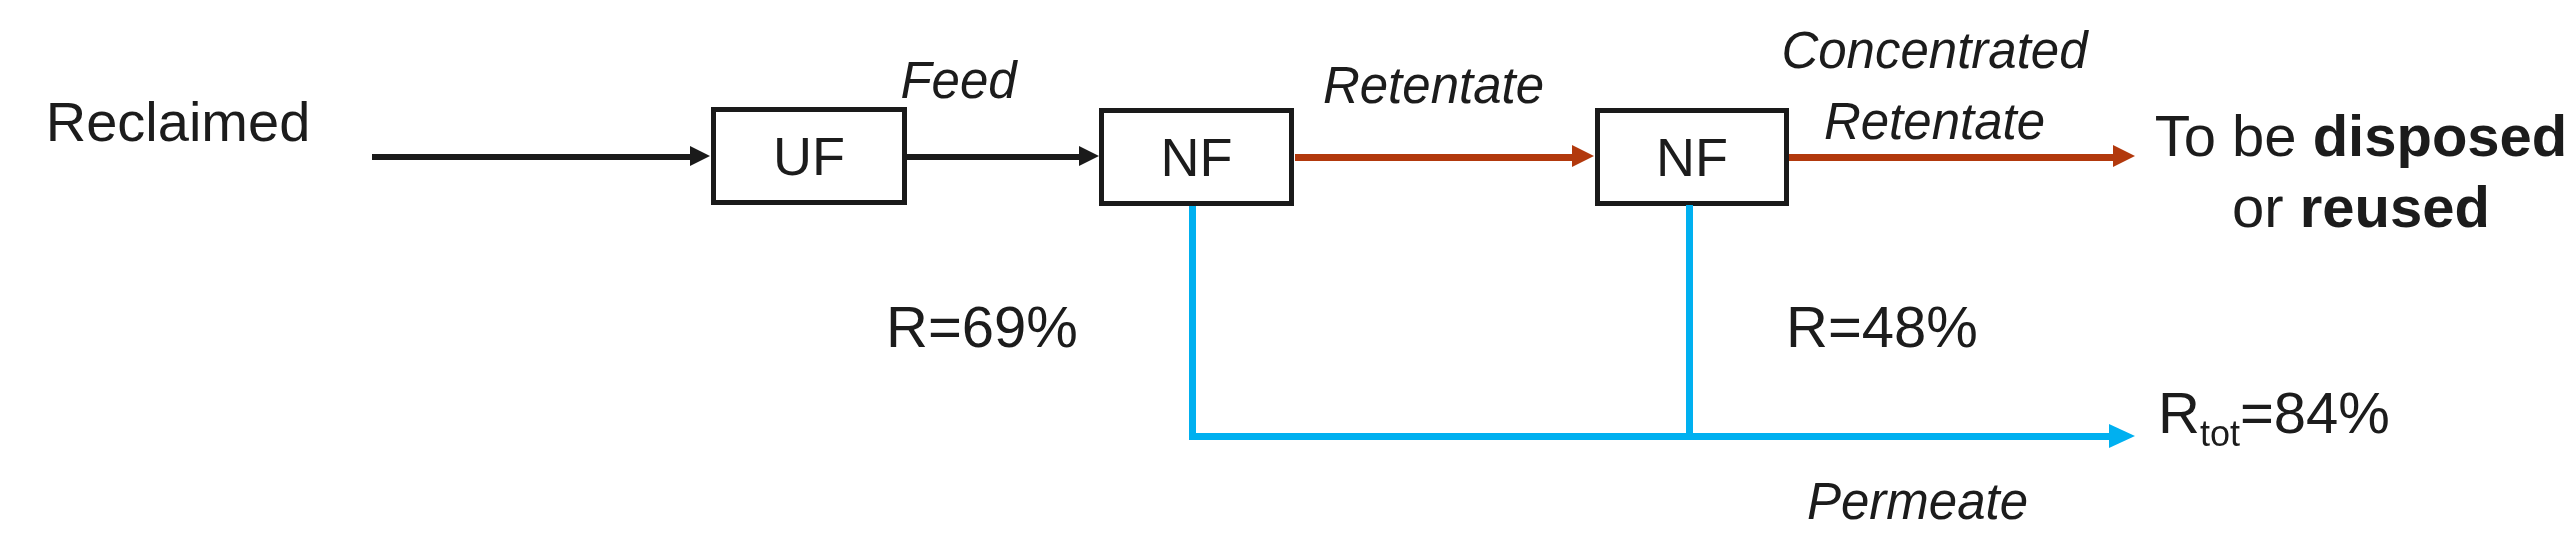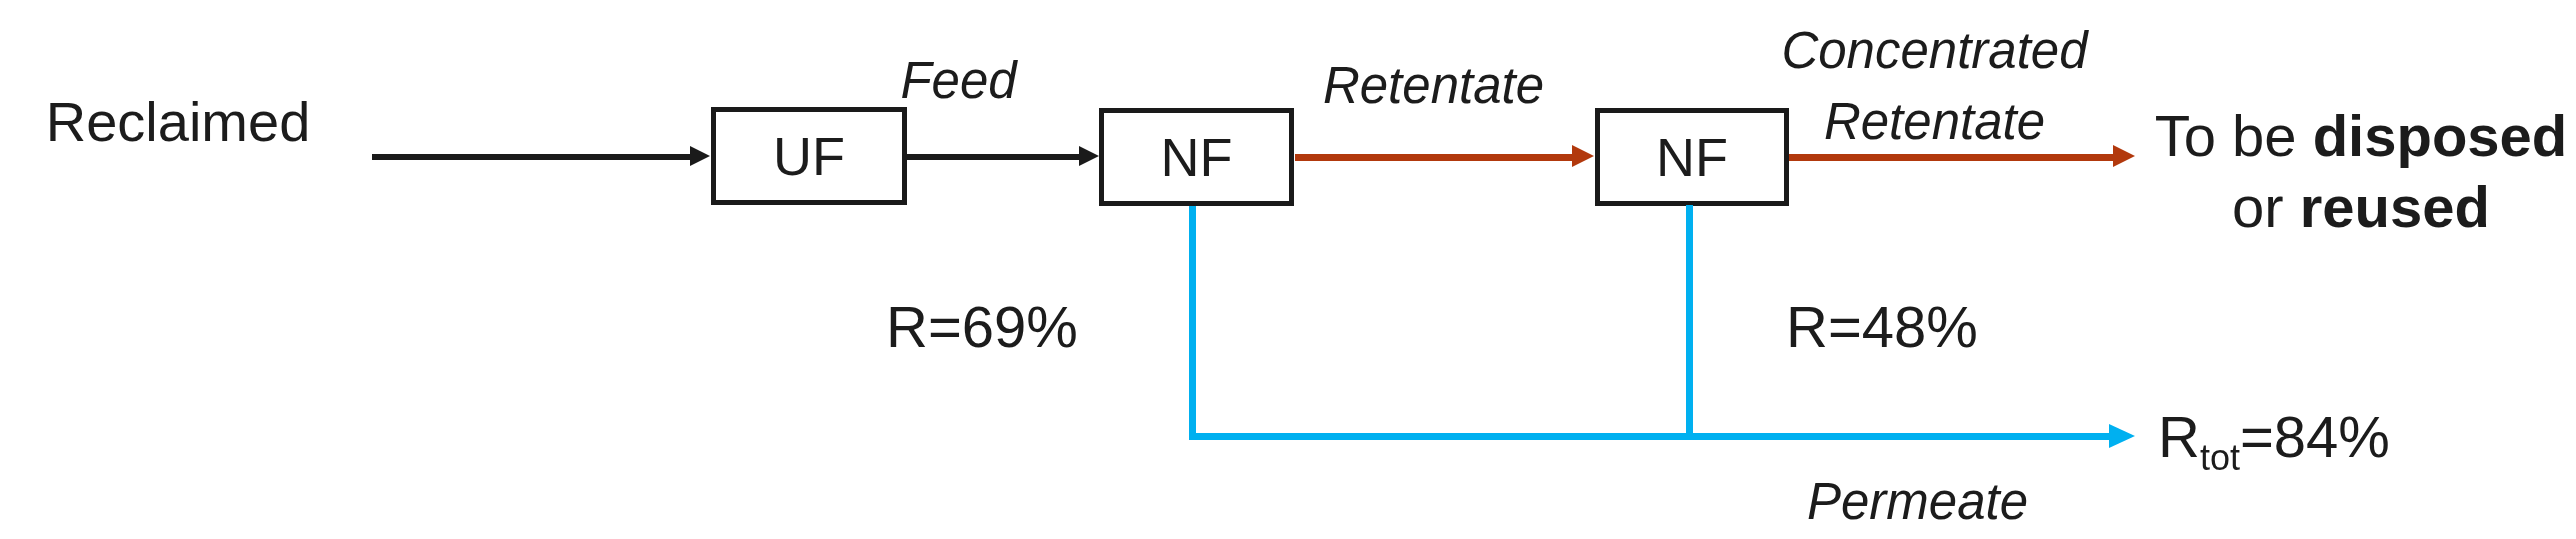--- a/index.html
+++ b/index.html
@@ -93,20 +93,20 @@
   </div>
 
   <div class="lbl right" style="left:886px; top:293px; width:281px; font-size:58px;">R=69%</div>
   <div class="lbl" style="left:1738px; top:293px; width:281px; font-size:58px;margin-left:48px;">R=48%</div>
 
   <div class="vline" style="left:1189px; top:206px; width:6.6px; height:234px; background:var(--permeate-blue);"></div>
   <div class="vline" style="left:1686px; top:205px; width:6.6px; height:235px; background:var(--permeate-blue);"></div>
   <div class="hline" style="left:1189px; top:433px; width:920px; height:6.6px; background:var(--permeate-blue);"></div>
   <div class="tri-right" style="left:2109px; top:424px; border-top:12.2px solid transparent; border-bottom:12.2px solid transparent; border-left:26px solid var(--permeate-blue);"></div>
 
-  <div class="lbl" style="left:2158px; top:403px; font-size:58px;text-align:right;">
+  <div class="lbl" style="left:2158px; top:379px; font-size:58px;text-align:right;">
     <span>R</span><sub class="subsc">tot</sub><span>=84%</span>
   </div>
 
   <div class="lbl center ital" style="left:1730px; top:472px; width:375px; font-size:51px;">Permeate</div>
 
 </div>
 
 
 </body></html>

